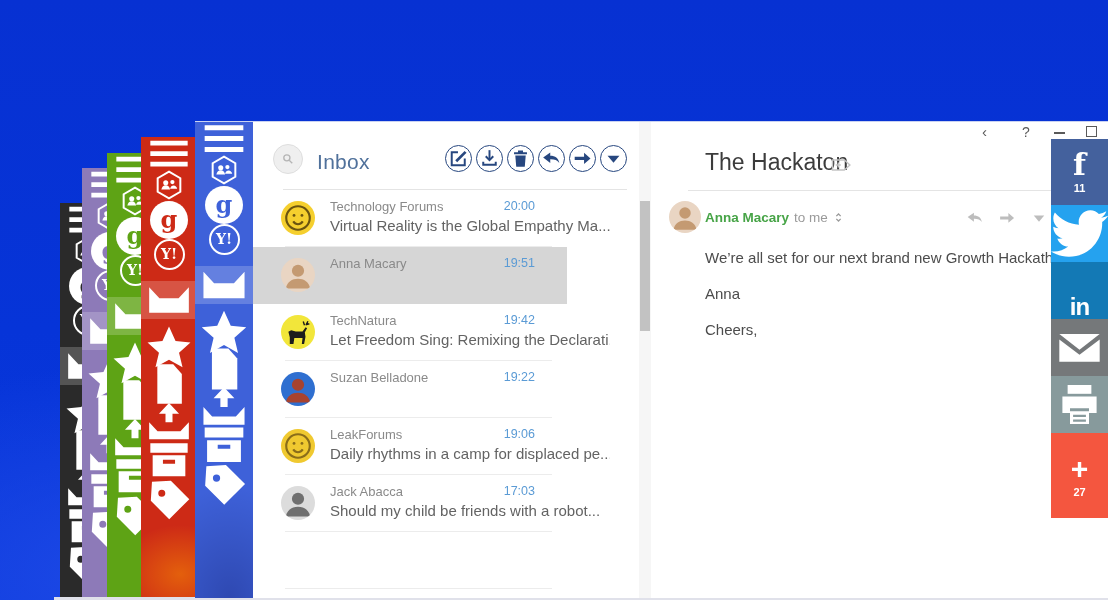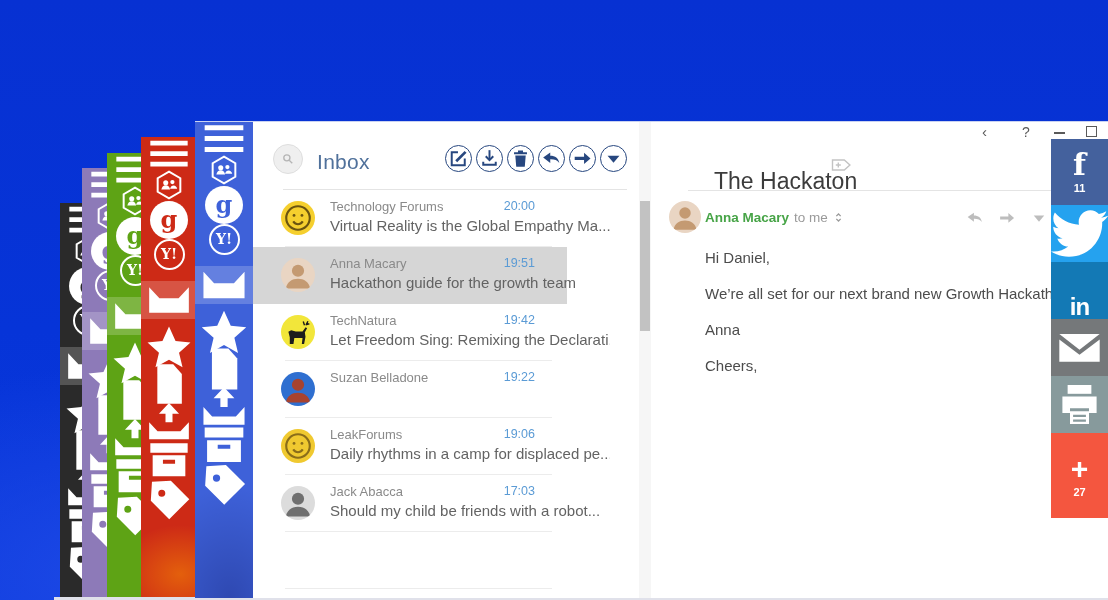--- a/index.html
+++ b/index.html
@@ -53,21 +53,21 @@
       display:flex;align-items:center;justify-content:center;}
   .avatar svg{width:26px;height:26px;}
   .av-text{font-size:7px;font-weight:700;letter-spacing:.4px;}
   .e-sender{position:absolute;left:77px;top:9px;font-size:13px;color:#8a8a8a;}
   .e-subject{position:absolute;left:77px;top:27px;font-size:15px;color:#636363;white-space:nowrap;max-width:280px;overflow:hidden;}
   .e-time{position:absolute;right:32px;top:9px;font-size:12.5px;color:#5b9bd5;}
   .scrollbar{position:absolute;right:2px;top:0;width:12px;height:476px;background:#f6f6f6;}
   .scroll-thumb{position:absolute;right:1px;top:79px;width:10px;height:130px;background:#c2c2c2;}
   
   .reading-pane{position:absolute;left:458px;top:0;right:0;height:476px;background:#fff;overflow:hidden;}
-  .r-title{position:absolute;left:61px;top:27px;font-size:23px;color:#3c3c3c;white-space:nowrap;margin-top:19px;}
+  .r-title{position:absolute;left:52px;top:27px;font-size:23px;color:#3c3c3c;white-space:nowrap;}
   .tag-add{position:absolute;left:176px;top:31px;width:26px;height:24px;color:#c3c3c3;background:none;border:none;padding:0;}
   .tag-add svg{width:26px;height:24px;}
   .r-divider{position:absolute;left:35px;right:0;top:68px;height:1px;background:#e4e4e4;}
   .r-avatar{position:absolute;left:16px;top:79px;width:32px;height:32px;border-radius:50%;overflow:hidden;
       display:flex;align-items:center;justify-content:center;}
   .r-avatar svg{width:24px;height:24px;}
   .r-from{position:absolute;left:52px;top:88px;font-size:13.5px;}
   .r-from .from-name{color:#47a447;font-weight:700;}
   .r-from .to-label{color:#9a9a9a;margin-left:5px;}
   .sort-btn{display:inline-block;vertical-align:-3px;margin-left:3px;width:15px;height:15px;color:#9a9a9a;background:none;border:none;padding:0;}
@@ -554,21 +554,20 @@
           <div class="email-row selected">
     <div class="avatar" style="background: rgb(233, 213, 195); color: rgb(196, 154, 114);">
               <span style="display: flex; align-items: center; justify-content: center;">
                 <svg viewBox="0 0 24 24" fill="currentColor" style="width: 100%; height: 100%;">
                   <circle cx="12" cy="9" r="4.3"></circle>
                   <path d="M3.4 21.5c.8-4.5 4.4-6.8 8.6-6.8s7.8 2.3 8.6 6.8z"></path>
                 </svg>
               </span>
             </div>
     <div class="e-sender">Anna Macary</div>
-    <div class="e-subject">Hackathon guide for the growth team</div>
     <div class="e-time">19:51</div>
   </div>
           <div class="email-row">
     <div class="avatar" style="background: rgb(242, 230, 58); color: rgb(28, 28, 28);">
               <span style="display: flex; align-items: center; justify-content: center;">
                 <svg viewBox="0 0 24 24" fill="currentColor" style="width: 100%; height: 100%;">
                   <path d="M6.2 20.5v-4.8l-1-3.8 2-1.2 3.2 1h4.8l2.2-3 1 .6-1.6 3 .5 3-1 5.2h-1.6l.5-4.2H9.4l-.6 4.2z"></path>
                   <path d="M16.6 7.2l-.9-2.6M17.8 6.8l1.2-2.4M17.4 7l2.6-.8" stroke="currentColor" stroke-width="1" fill="none"></path>
                 </svg>
               </span>
@@ -672,21 +671,20 @@
           </button>
         <button>
             <span style="display: flex; align-items: center; justify-content: center;">
               <svg viewBox="0 0 24 24" fill="currentColor" style="width: 100%; height: 100%;">
                 <path d="M6.3 9.3h11.4L12 16z"></path>
               </svg>
             </span>
           </button>
       </div>
       <div class="r-body">
-        <p>Hi Daniel,</p>
         <p>We’re all set for our next brand new Growth Hackathon.</p>
         <p>Anna</p>
         <p>Cheers,</p>
       </div>
     </div>
   </div>
 
   <div class="win-controls">
     <button class="wc wc-back">‹</button>
     <button class="wc wc-help">?</button>

